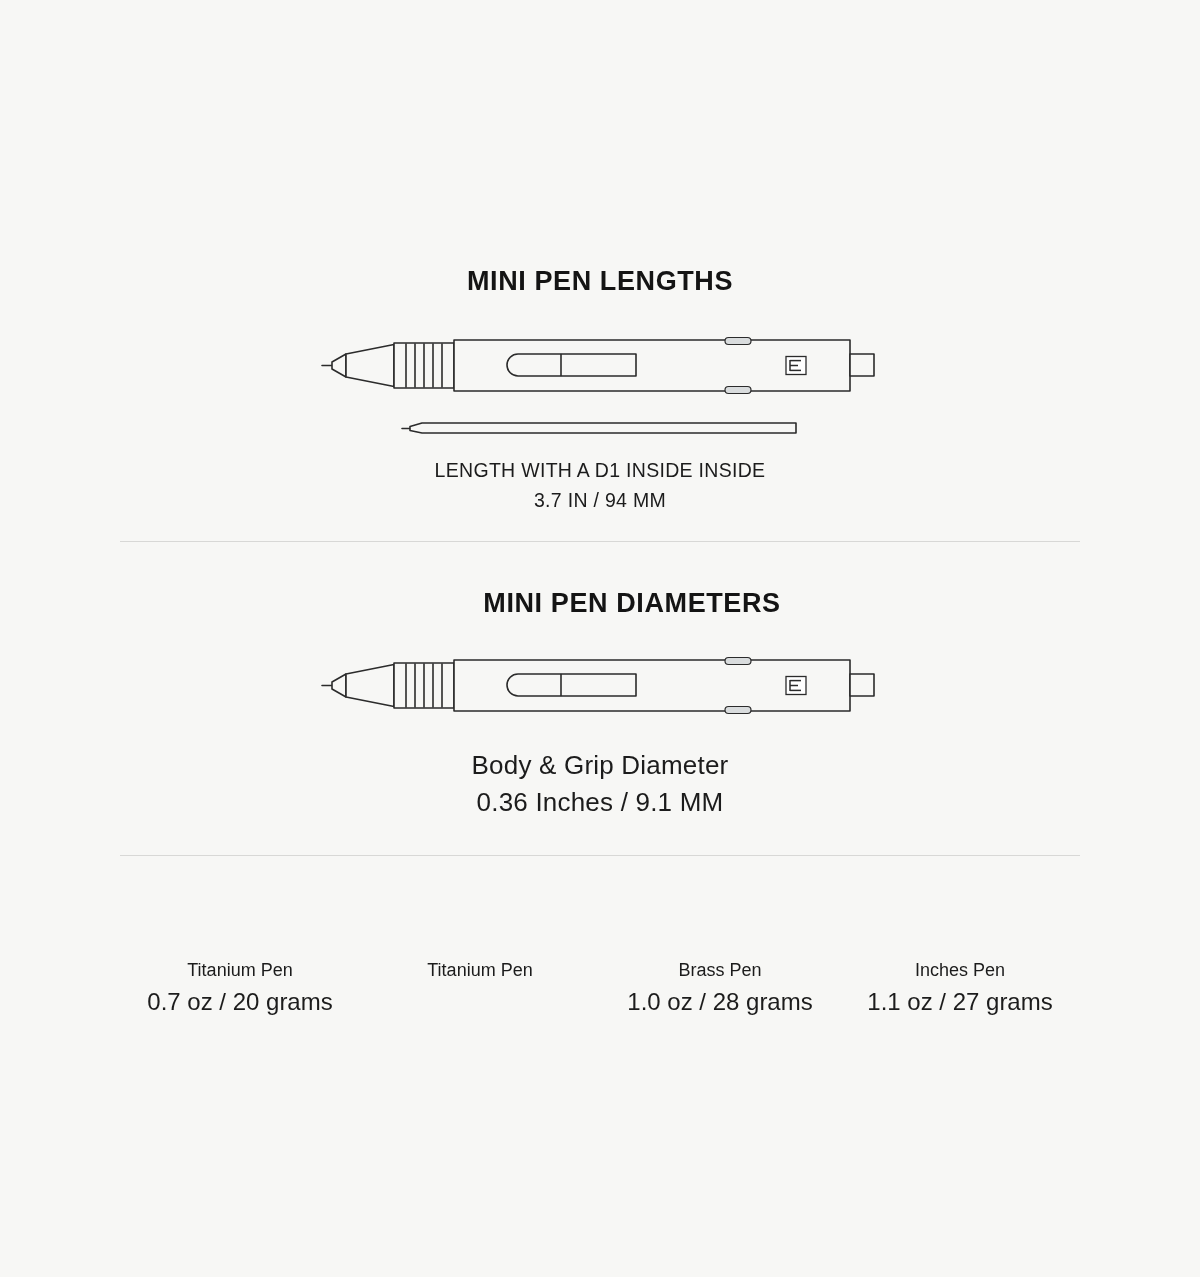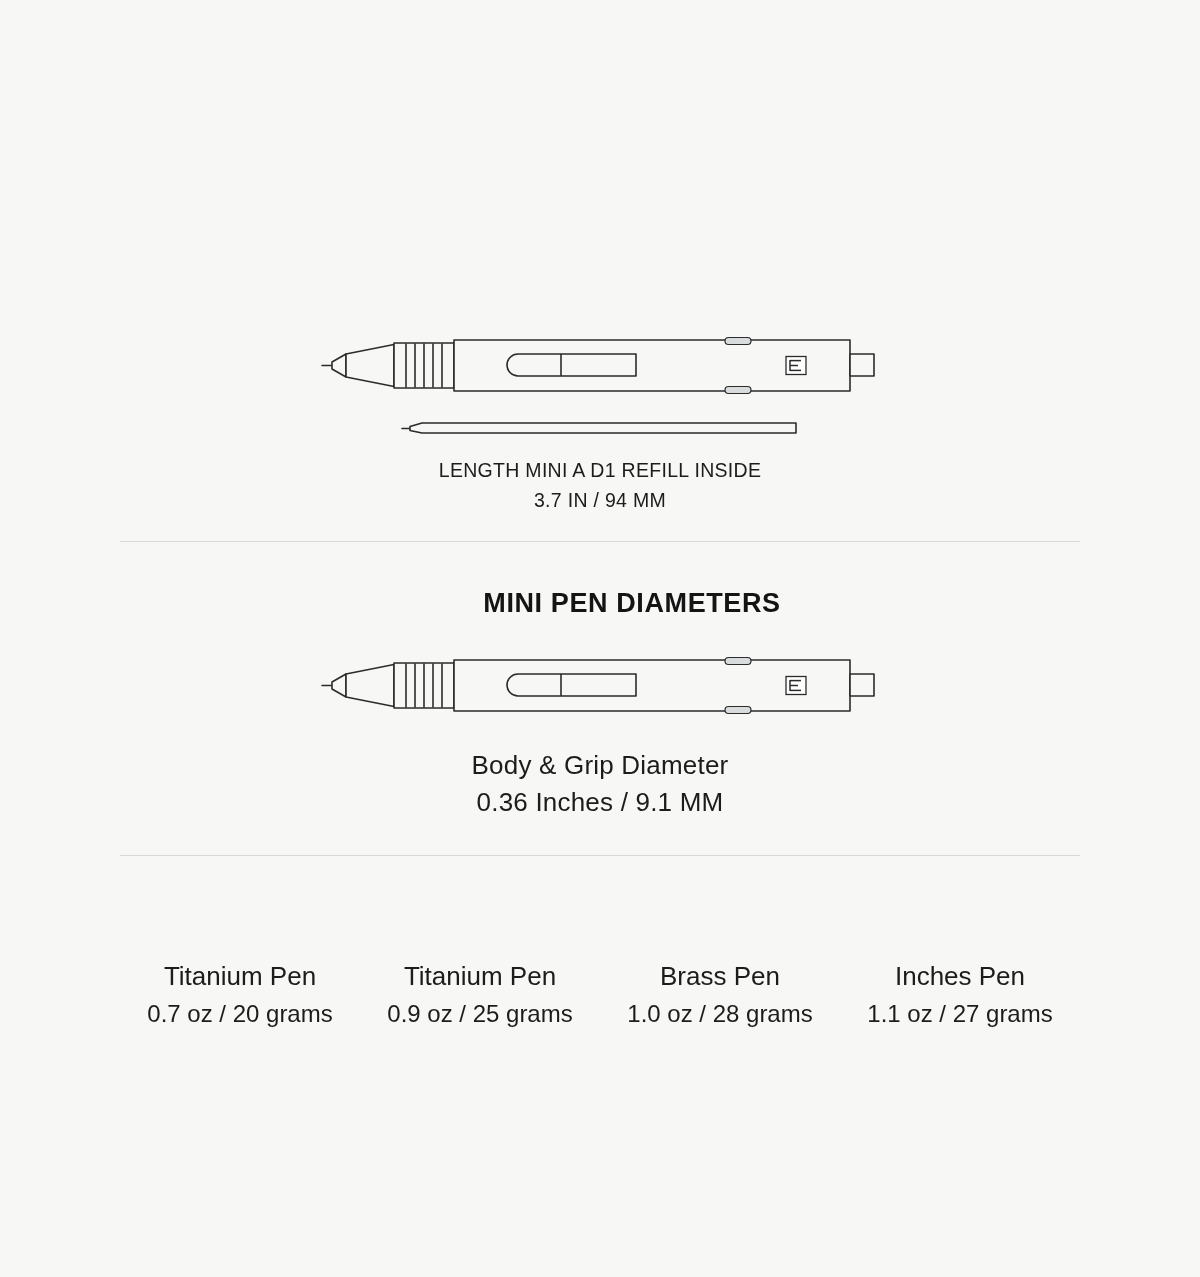--- a/index.html
+++ b/index.html
@@ -77,35 +77,38 @@
     left: 120px;
     width: 960px;
     display: flex;
     justify-content: space-between;
   }
   .weight-col {
     width: 240px;
     text-align: center;
   }
   .weight-name {
-    font-size: 26px;
+    font-size: 18px;
     line-height: 1.5;
     color: #1c1c1c;
   }
   .weight-value {
     font-size: 24px;
     line-height: 1.5;
     color: #1c1c1c;
   }
 </style>
 </head>
 <body>
 
 <div class="page">
 
+  <div class="section" style="top:266px;">
+    <h2 class="section-title">MINI PEN LENGTHS</h2>
+  </div>
 
   <div class="pen-wrap" style="position:absolute; top:332px; left:0;">
     <svg class="pen-svg" width="560" height="64" viewBox="0 0 560 64">
       <g fill="none" stroke="#2b2b2b" stroke-width="1.6" stroke-linejoin="round" stroke-linecap="round">
 
         <path d="M2 33.5 L12 33.5 L12 30 L26 22 L26 45 L12 37 L12 33.5 Z" fill="#f7f7f5"></path>
 
         <path d="M26 22 L74 12.5 L74 54.5 L26 45 Z" fill="#f7f7f5"></path>
 
         <rect x="74" y="11" width="60" height="45" fill="#f7f7f5"></rect>
@@ -143,21 +146,21 @@
 
   <div style="position:absolute; top:418px; left:0; width:1200px;">
     <svg class="refill-svg" width="400" height="20" viewBox="0 0 400 20">
       <g fill="none" stroke="#2b2b2b" stroke-width="1.6" stroke-linejoin="round" stroke-linecap="round">
         <path d="M2 10.5 L10 10.5 L10 8.5 L22 5 L396 5 L396 15 L22 15 L10 12.5 L10 10.5 Z" fill="#f7f7f5"></path>
       </g>
     </svg>
   </div>
 
   <div class="section" style="top:457px;">
-    <div class="caption upper">LENGTH MINI A D1 REFILL INSIDE</div>
+    <div class="caption upper">LENGTH WITH A D1 INSIDE INSIDE</div>
     <div class="caption upper" style="margin-top:2px;">3.7 IN / 94 MM</div>
   </div>
 
   <div class="divider" style="top:541px;"></div>
 
   <div class="section" style="top:588px;margin-left:32px;">
     <h2 class="section-title">MINI PEN DIAMETERS</h2>
   </div>
 
   <div class="pen-wrap" style="position:absolute; top:652px; left:0;">
@@ -200,21 +203,20 @@
   <div class="divider" style="top:855px;"></div>
 
 
   <div class="weights" style="top:957px;">
     <div class="weight-col">
       <div class="weight-name">Titanium Pen</div>
       <div class="weight-value">0.7 oz / 20 grams</div>
     </div>
     <div class="weight-col">
       <div class="weight-name">Titanium Pen</div>
-      <div class="weight-value">0.9 oz / 25 grams</div>
     </div>
     <div class="weight-col">
       <div class="weight-name">Brass Pen</div>
       <div class="weight-value">1.0 oz / 28 grams</div>
     </div>
     <div class="weight-col">
       <div class="weight-name">Inches Pen</div>
       <div class="weight-value">1.1 oz / 27 grams</div>
     </div>
   </div>

